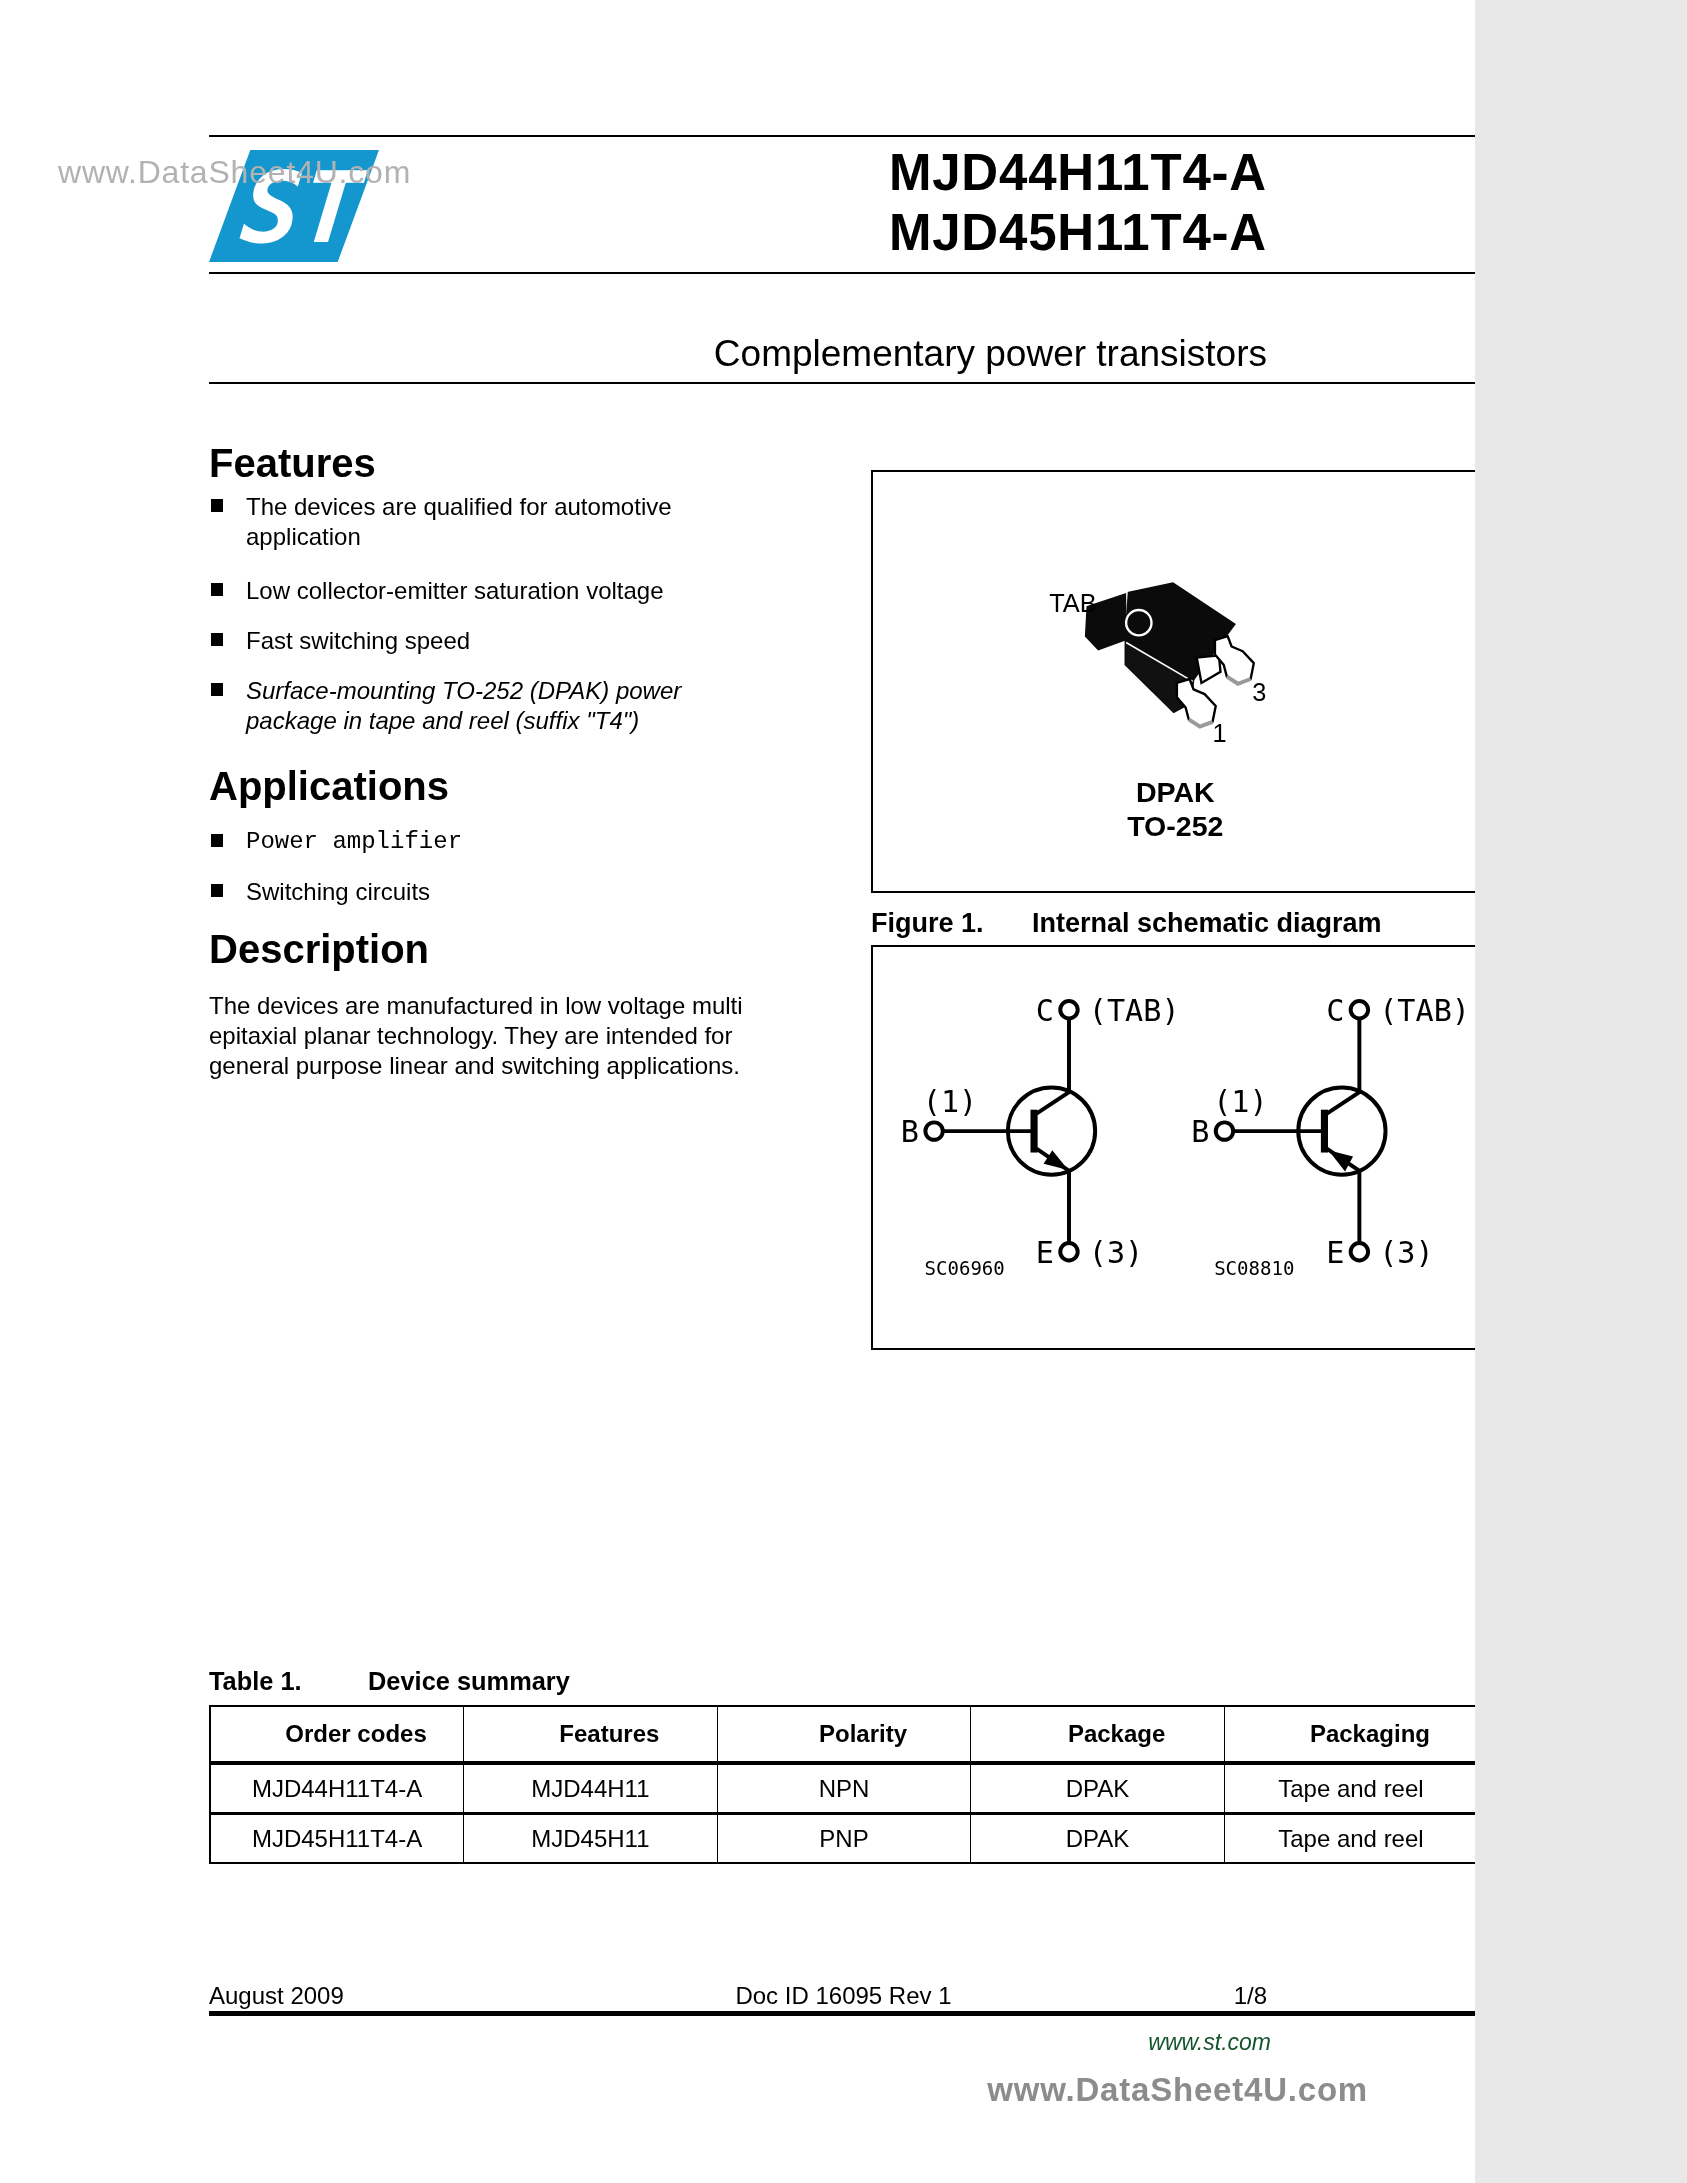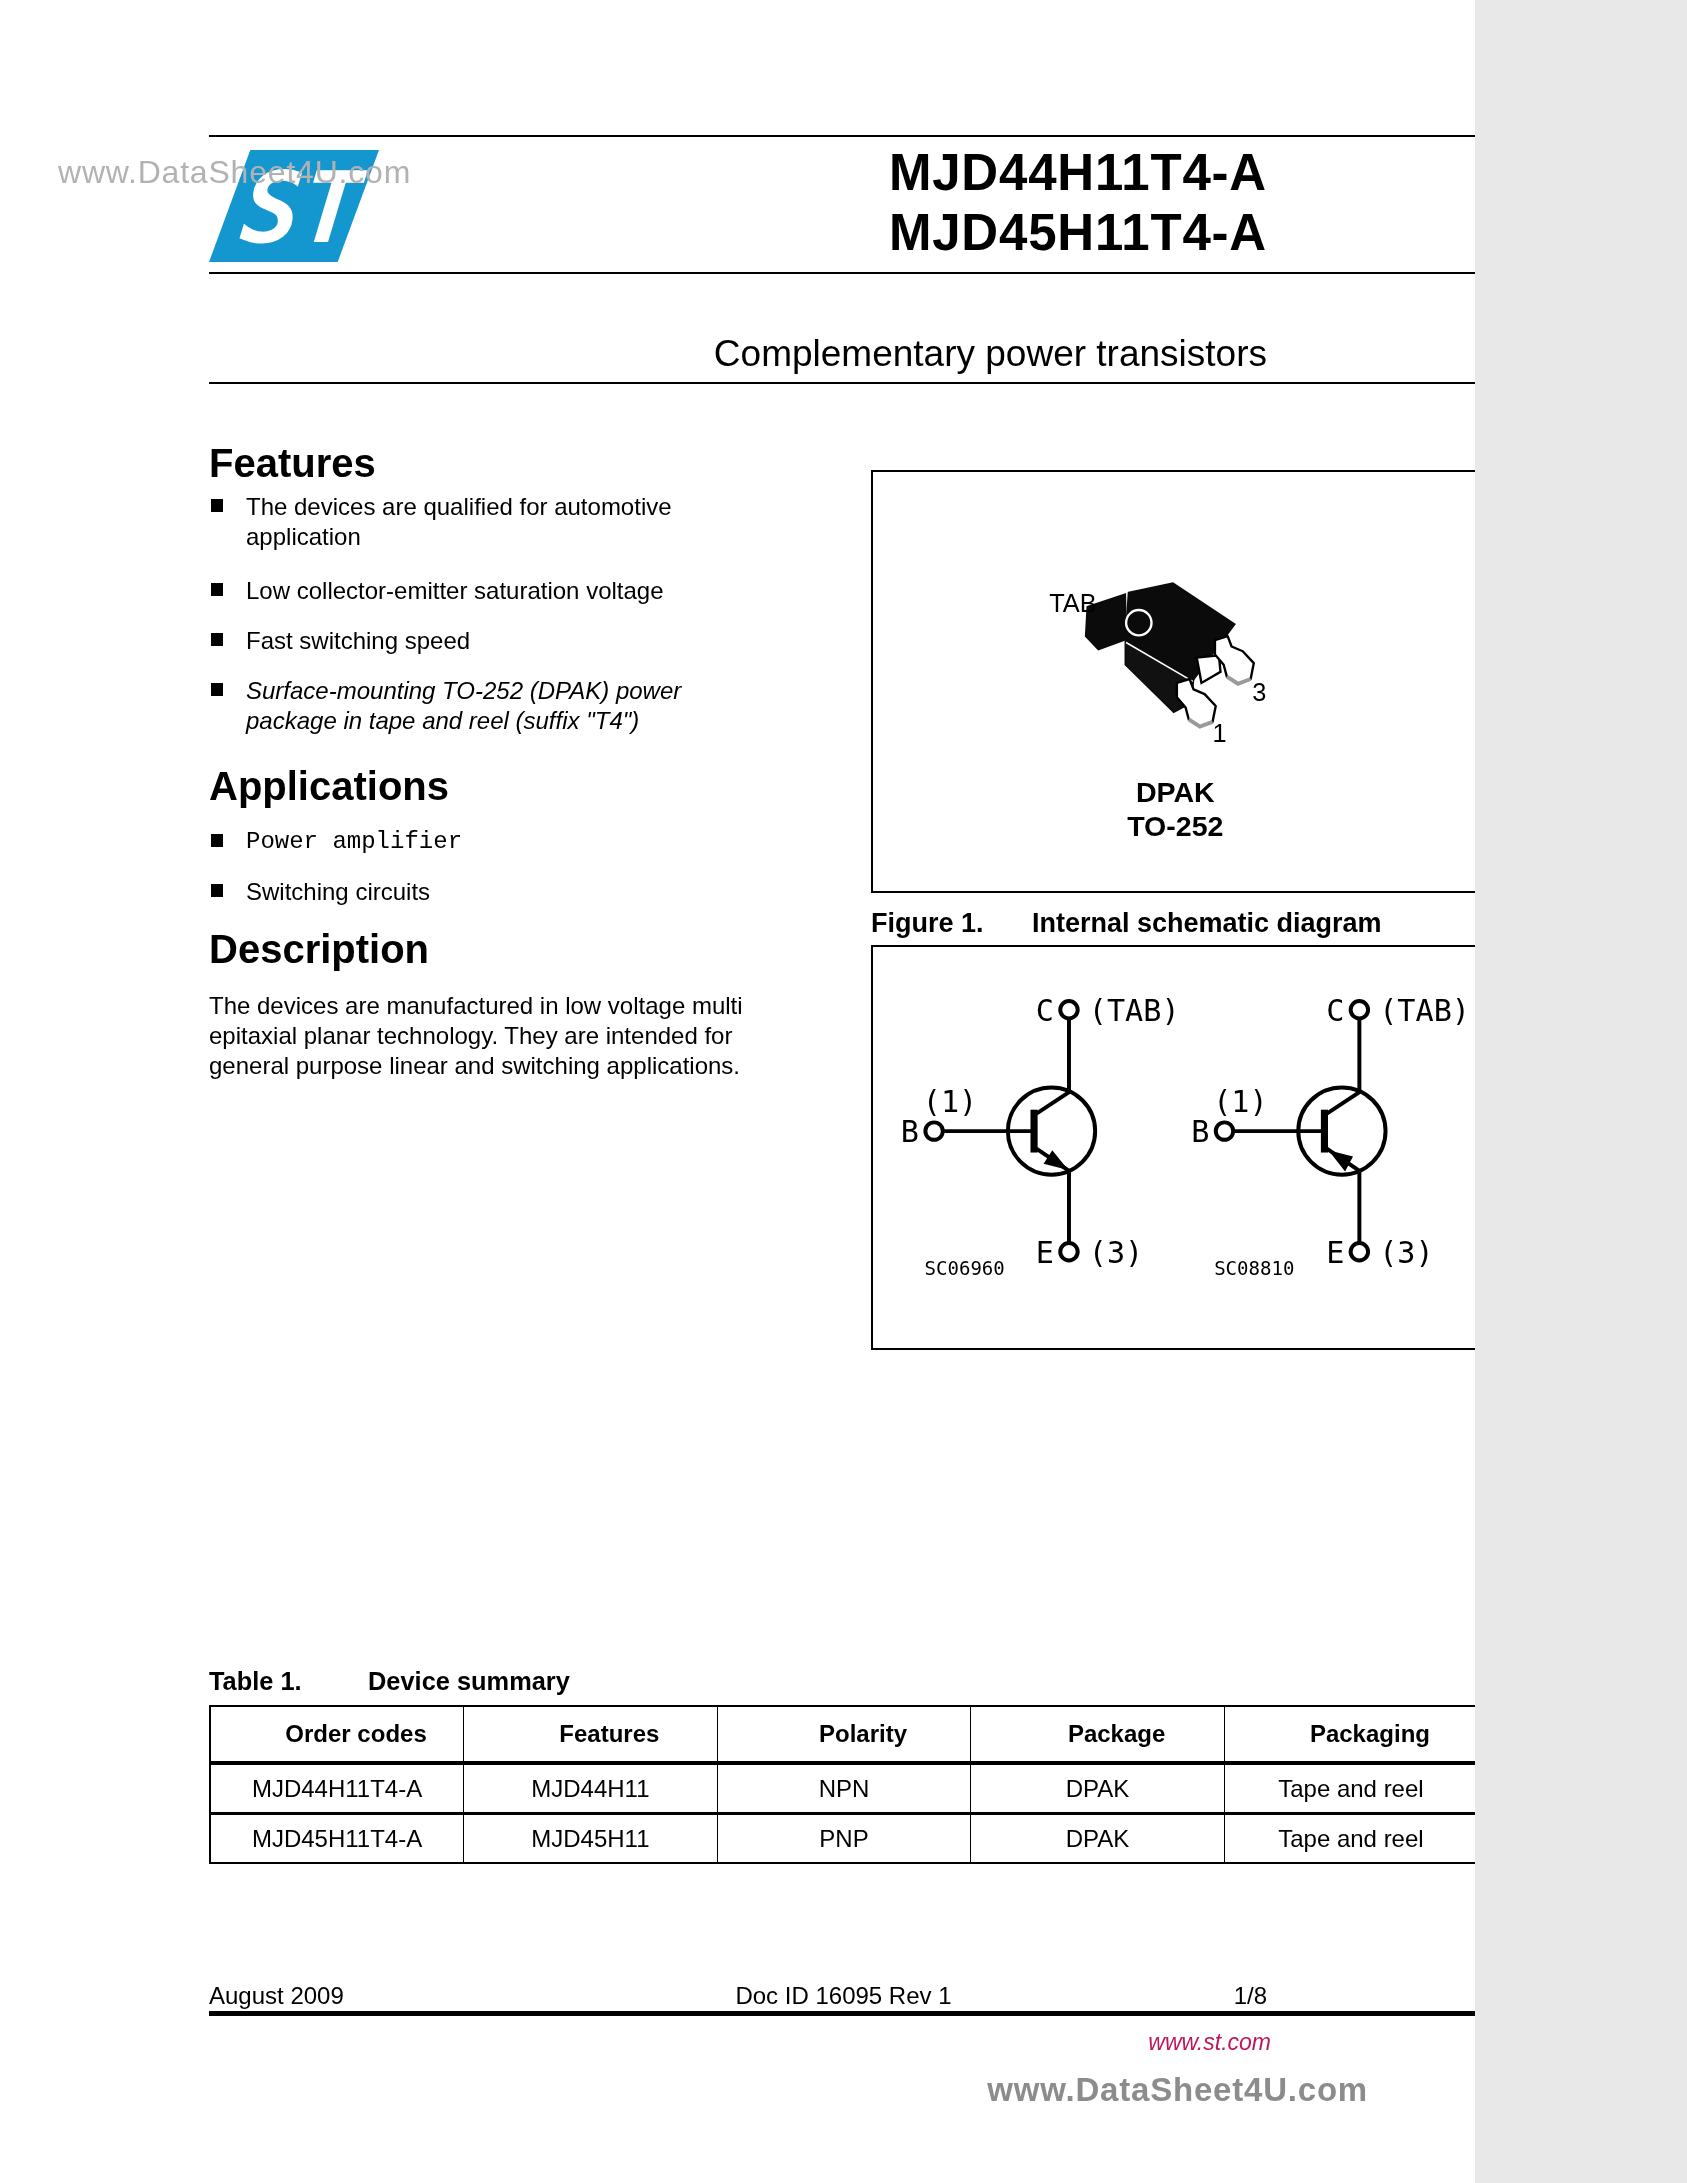--- a/index.html
+++ b/index.html
@@ -23,21 +23,21 @@
   table.dev{
     position:absolute;left:209px;top:1705px;width:1270px;
     border-collapse:collapse;table-layout:fixed;font-size:24px;
     border:2.4px solid #000;
   }
   table.dev th{border:1.6px solid #000;border-bottom:4.8px solid #000;font-weight:bold;height:52px;text-align:center;padding-left:39px;}
   table.dev td{border:1.6px solid #000;height:45px;text-align:center;}
   table.dev tr.r1 td{border-bottom:3.2px solid #000;}
   .foot-txt{position:absolute;top:1982px;font-size:24px;}
   .foot-rule{position:absolute;left:209px;top:2011px;width:1270px;height:4.8px;background:#000;}
-  .stlink{position:absolute;right:204px;top:2029px;font-size:23px;font-style:italic;color:#be185d;text-decoration:none;}
+  .stlink{position:absolute;right:204px;top:2029px;font-size:23px;font-style:italic;color:#14532d;text-decoration:none;}
   .wm-bot{position:absolute;right:107px;top:2071px;font-size:33px;font-weight:bold;color:#8c8c8c;letter-spacing:0.8px;}
   svg text{font-family:"DejaVu Sans Mono", monospace;}
   svg .lbl{font-size:38px;fill:#000;}
   svg .code{font-size:24px;fill:#000;}
   svg .pkglbl{font-family:"Liberation Sans",sans-serif;font-size:32px;fill:#000;}
   svg .pkgname{font-family:"Liberation Sans",sans-serif;font-size:36px;font-weight:bold;fill:#000;}
 </style>
 </head>
 <body>
 

